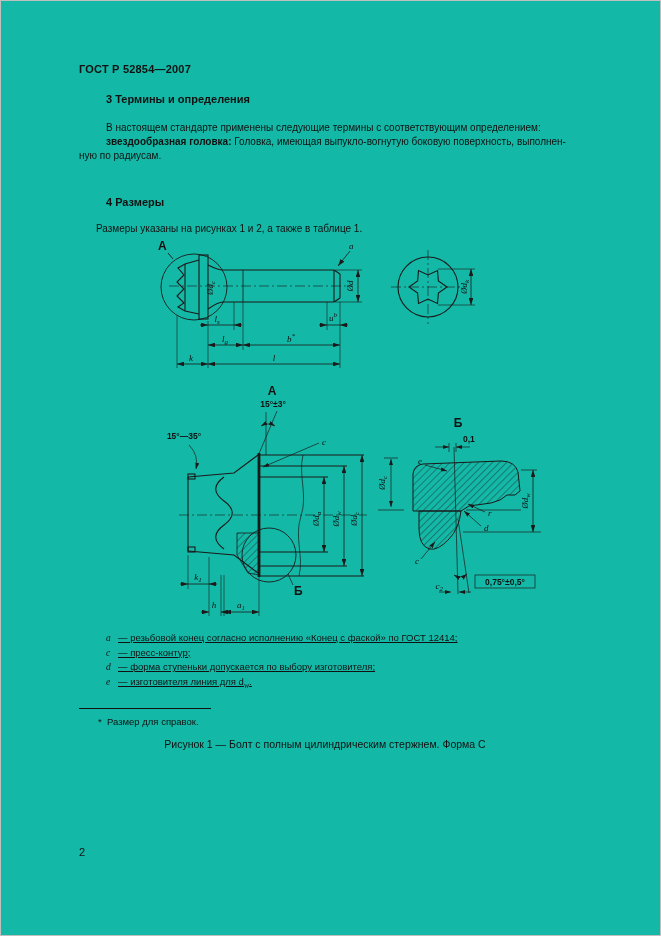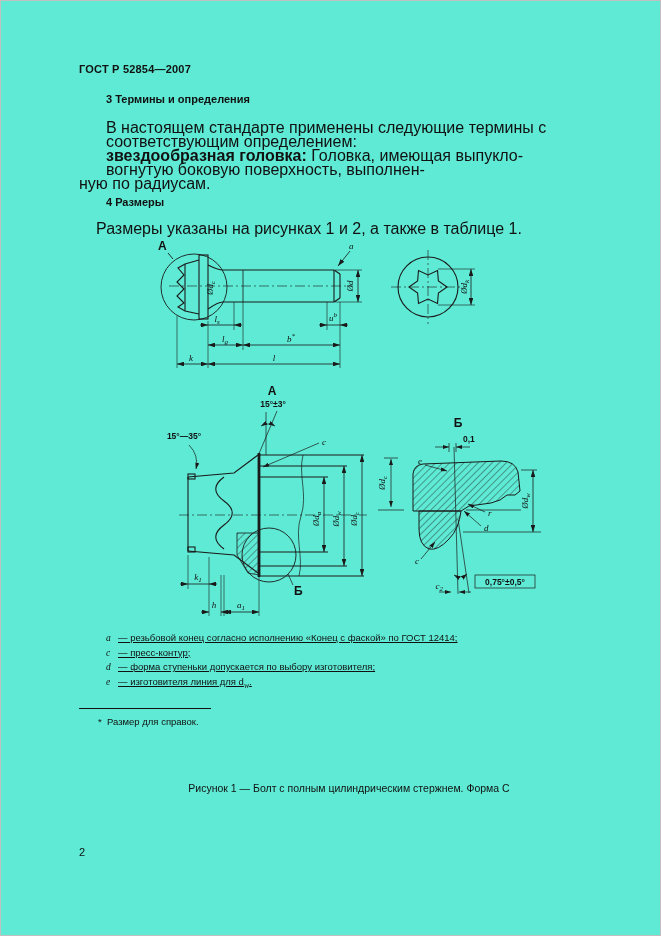--- a/index.html
+++ b/index.html
@@ -1,24 +1,24 @@
 <!DOCTYPE html>
 <html><head>
 <meta charset="utf-8">
 <style>
   html,body{margin:0;padding:0;background:#e8e8e8;}
   #page{
-    position:relative;width:661px;height:936px;background:#5eead4;
+    position:relative;width:661px;height:936px;background:#14b8a6;
     border:1px solid #c0c0c0;box-sizing:border-box;overflow:hidden;
     font-family:"Liberation Sans",sans-serif;color:#111;
   }
   .abs{position:absolute;}
   .hdr{font-size:11px;font-weight:bold;letter-spacing:.2px;}
   .h2{font-size:11px;font-weight:bold;}
-  .body-t{font-size:16px;line-height:14px;}
+  .body-t{font-size:10px;line-height:14px;}
   .b{font-weight:bold;}
   .fn{font-size:9.5px;line-height:14.5px;}
   .fn .lt{font-family:"Liberation Serif",serif;font-style:italic;display:inline-block;width:12px;}
   .cap{font-size:10.5px;}
   .pgnum{font-size:11px;}
   .rule{border-top:1px solid #111;width:132px;height:0;}
   svg text{fill:#111;}
   .dim{font-family:"Liberation Serif",serif;font-style:italic;font-size:9px;}
   .dimsm{font-family:"Liberation Serif",serif;font-style:italic;font-size:7px;}
   .mk{font-family:"Liberation Sans",sans-serif;font-weight:bold;font-size:12px;font-style:normal;}
@@ -246,17 +246,17 @@
     <div><span class="lt">c</span><span>—  пресс-контур;</span></div>
     <div><span class="lt">d</span><span>—  форма ступеньки допускается по выбору изготовителя;</span></div>
     <div><span class="lt">e</span><span>—  изготовителя линия для d</span><sub style="font-family:'Liberation Serif',serif;font-style:italic;">w</sub><span>.</span></div>
   </div>
 
   <div class="abs rule" style="left:78px;top:707px;"></div>
   <div class="abs fn" style="left:97px;top:714px;">
     <span>*</span>&nbsp;&nbsp;<span>Размер для справок.</span>
   </div>
 
-  <div class="abs cap" style="left:94px;top:737px;width:508px;text-align:center;margin-top:44px;">Рисунок 1 — Болт с полным цилиндрическим стержнем. Форма С</div>
+  <div class="abs cap" style="left:70px;top:737px;width:508px;text-align:center;">Рисунок 1 — Болт с полным цилиндрическим стержнем. Форма С</div>
 
   <div class="abs pgnum" style="left:78px;top:845px;">2</div>
 
 </div>
 
 </body></html>

